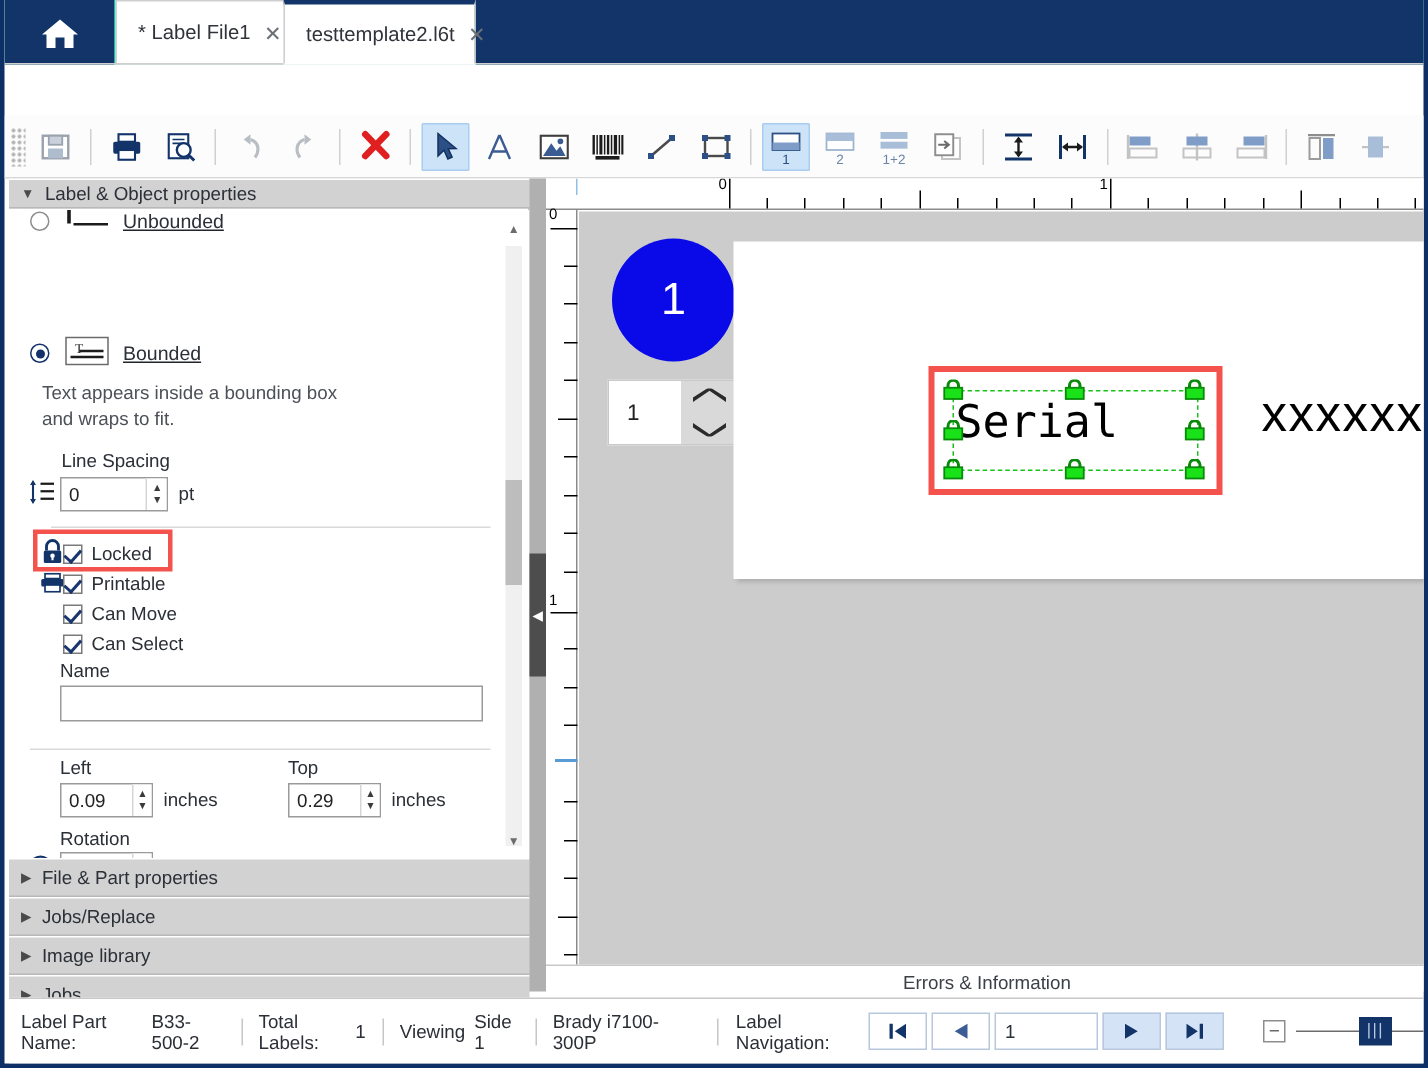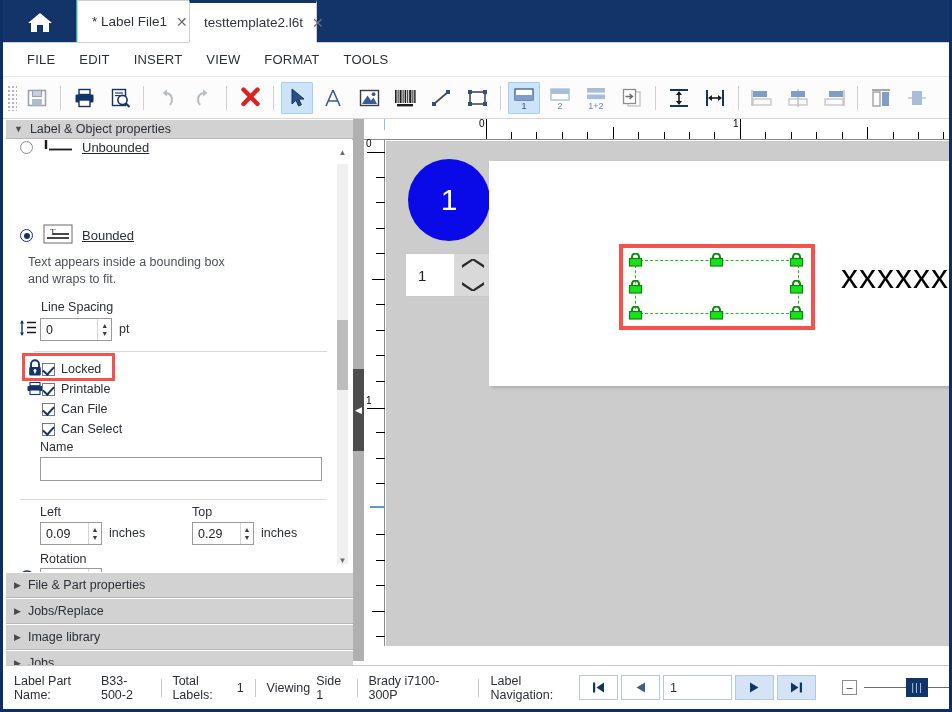--- a/index.html
+++ b/index.html
@@ -355,28 +355,20 @@
     </div>
 
     <div class="doc-tab active" id="tab1">
       <span class="tab-label">testtemplate2.l6t</span>
       <span class="tab-close">✕</span>
     </div>
 
     <div class="titlebar-underline"></div>
   </div>
 
-  <div class="menubar">
-    <div class="menu-item">FILE</div>
-    <div class="menu-item">EDIT</div>
-    <div class="menu-item">INSERT</div>
-    <div class="menu-item">VIEW</div>
-    <div class="menu-item">FORMAT</div>
-    <div class="menu-item">TOOLS</div>
-  </div>
 
   <div class="toolbar">
     <div class="tb-grip"></div>
 
     <div class="tb-btn">
       <span>
       <svg width="22" height="22" viewBox="0 0 22 22">
         <rect x="2.5" y="3.5" width="17" height="15" fill="#fff" stroke="#9aa3ad" stroke-width="1.6"></rect>
         <rect x="6.5" y="3.5" width="9" height="6" fill="#c9d2dc" stroke="#9aa3ad" stroke-width="1.2"></rect>
         <rect x="6" y="12" width="10" height="6.5" fill="#aebccd"></rect>
@@ -716,21 +708,21 @@
             <rect x="4" y="9" width="10" height="4.5" fill="#fff" stroke="#123469" stroke-width="1.1"></rect>
           </svg>
         </div>
         <div class="cb-row" style="position:absolute; left:36px; top:239px;">
           <span class="cbox on"></span>
           <span class="cb-label">Printable</span>
         </div>
 
         <div class="cb-row" style="position:absolute; left:36px; top:259px;">
           <span class="cbox on"></span>
-          <span class="cb-label">Can File</span>
+          <span class="cb-label">Can Move</span>
         </div>
 
         <div class="cb-row" style="position:absolute; left:36px; top:279px;">
           <span class="cbox on"></span>
           <span class="cb-label">Can Select</span>
         </div>
 
         <div class="field-label" style="position:absolute; left:34px; top:300px;">Name</div>
         <div style="position:absolute; left:34px; top:317px; width:282px;">
           <input class="textinput" value="" style="">
@@ -870,20 +862,21 @@
               <path d="M2 2 L13 9.5 L24 2 L24 5 L13 12 L2 5 Z" fill="#2b2b2b"></path>
             </svg>
           </div>
         </div>
       </div>
 
       <div class="label-sheet">
 
         <div class="serial-obj">
           <div class="serial-inner"></div>
+          <div class="serial-text">Serial</div>
 
           <span class="lockhandle" style="left:5px;  top:5px;">
             <svg width="15" height="14" viewBox="0 0 15 14">
                 <path d="M4 6 L4 4 A3.5 3.5 0 0 1 11 4 L11 6" fill="none" stroke="#0a8a0a" stroke-width="2"></path>
                 <rect x="1.5" y="5.5" width="12" height="7.5" fill="#19e219" stroke="#0a8a0a" stroke-width="1.2"></rect>
               </svg>
           </span>
           <span class="lockhandle" style="left:86px; top:5px;">
             <svg width="15" height="14" viewBox="0 0 15 14">
                 <path d="M4 6 L4 4 A3.5 3.5 0 0 1 11 4 L11 6" fill="none" stroke="#0a8a0a" stroke-width="2"></path>
@@ -926,20 +919,23 @@
                 <rect x="1.5" y="5.5" width="12" height="7.5" fill="#19e219" stroke="#0a8a0a" stroke-width="1.2"></rect>
               </svg>
           </span>
         </div>
 
         <div class="xxx-text">xxxxxxxxxx</div>
       </div>
     </div>
   </div>
 
+  <div class="errorsbar">
+    <span>Errors &amp; Information</span>
+  </div>
 
   <div class="statusbar">
     <span>Label Part Name:</span>
     <span style="margin-left:6px;">B33-500-2</span>
     <span class="sb-sep"></span>
     <span>Total Labels:</span>
     <span style="margin-left:6px;">1</span>
     <span class="sb-sep"></span>
     <span>Viewing</span>
     <span style="margin-left:6px;">Side 1</span>

